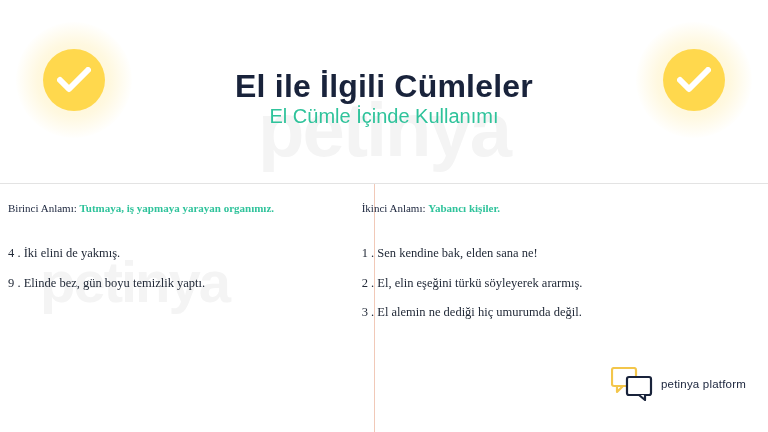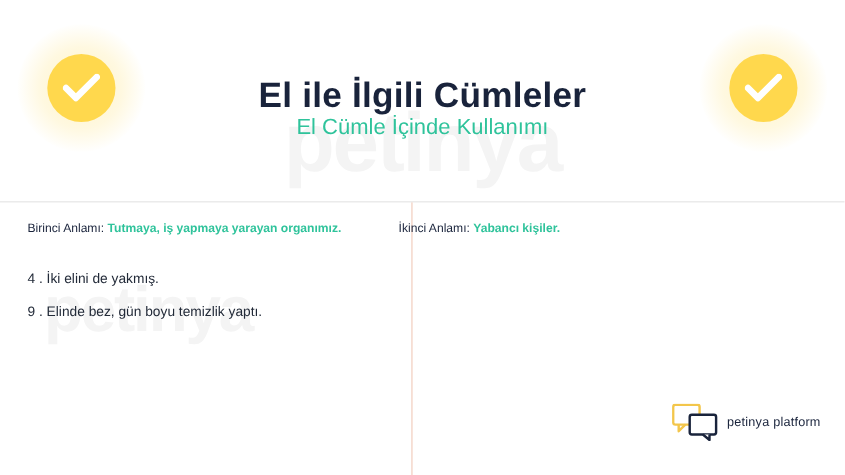--- a/index.html
+++ b/index.html
@@ -125,21 +125,22 @@
     top: 184px;
     left: 0;
     right: 0;
     bottom: 0;
     display: flex;
   }
   .col {
     position: relative;
     box-sizing: border-box;
     width: 374px;
-    padding: 18px 12px 0 25px;
+    padding: 18px 12px 0 8px;
+    font-family: Liberation Serif, serif;
   }
   .col.right {
     width: 452px;
     padding-left: 14px;
   }
   .meaning {
     font-size: 11px;
     color: #19233b;
     margin: 0 0 0 0;
     white-space: nowrap;
@@ -226,20 +227,25 @@
         <li>4 . İki elini de yakmış.</li>
         <li>9 . Elinde bez, gün boyu temizlik yaptı.</li>
       </ul>
     </div>
 
     <div class="col right">
       <p class="meaning">
         <span class="label">İkinci Anlamı:</span>
         <span class="value">Yabancı kişiler.</span>
       </p>
+      <ul class="sentences">
+        <li>1 . Sen kendine bak, elden sana ne!</li>
+        <li>2 . El, elin eşeğini türkü söyleyerek ararmış.</li>
+        <li>3 . El alemin ne dediği hiç umurumda değil.</li>
+      </ul>
     </div>
 
   </div>
 
   <div class="brand">
     <div class="brand-mark">
       <svg width="42" height="34" viewBox="0 0 42 34" aria-hidden="true">
         <rect x="1" y="1" width="24" height="18" rx="2" fill="none" stroke="#f3c64b" stroke-width="2.2"></rect>
         <path d="M6 19 L6 25 L12 19" fill="none" stroke="#f3c64b" stroke-width="2.2" stroke-linejoin="round"></path>
         <rect x="16" y="10" width="24" height="18" rx="2" fill="#ffffff" stroke="#19233b" stroke-width="2.2"></rect>

